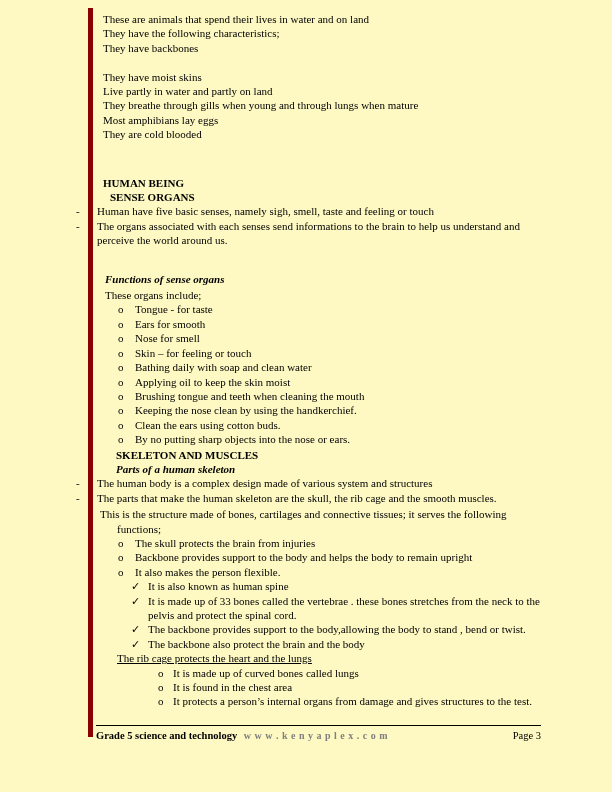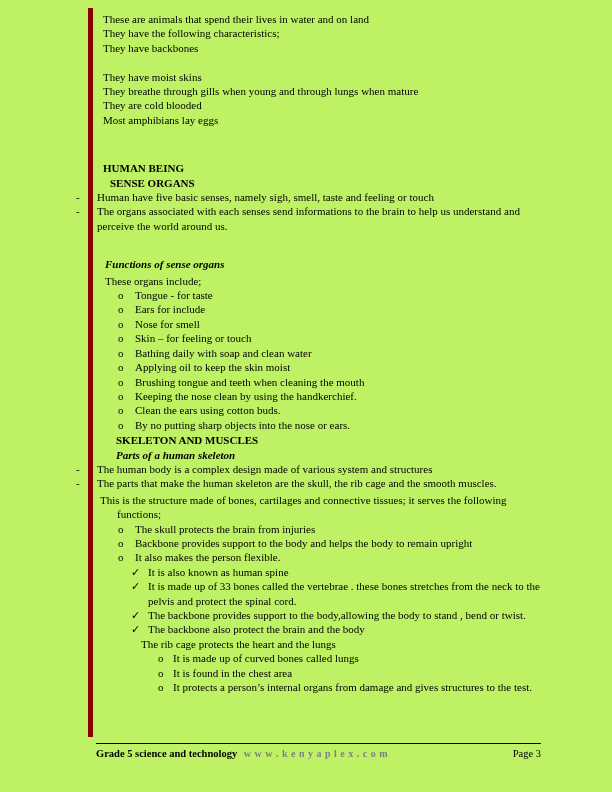--- a/index.html
+++ b/index.html
@@ -7,21 +7,21 @@
   body {
     background:#e9e9e9;
     font-family:"Liberation Serif", serif;
     font-size:11px;
     line-height:14.4px;
     color:#000;
   }
   .page {
     position:relative;
     width:612px; height:792px;
-    background:#bef264;
+    background:#fef9c3;
     overflow:hidden;
   }
   .redbar {
     position:absolute;
     left:88px; top:8px;
     width:5px; height:729px;
     background:#8B0000;
   }
   .content {
     position:absolute;
@@ -46,35 +46,35 @@
 
   .o-list  { margin-left:22px; }
   .o-list .m { width:17px; }
 
   .check-list { margin-left:35px; }
   .check-list .m { width:17px; }
 
   .o-list2 { margin-left:62px; }
   .o-list2 .m { width:15px; }
 
-  .rib-lead { margin-left:45px; }
+  .rib-lead { margin-left:21px;text-decoration:underline; }
 
   .hang { padding-left:17px; text-indent:-17px; margin-left:4px; }
 
   .sp-blank1 { margin-top:14.4px; }
   .sp-big    { margin-top:34px; }
   .sp-med    { margin-top:24px; }
   .sp-sm     { margin-top:8px; }
   .sp-xs     { margin-top:2px; }
   .sp-head   { margin-top:10px; }
   .sp-1      { margin-top:1px; }
 
   .footer {
     position:absolute;
-    left:96px; right:71px; top:743px;
+    left:96px; right:71px; top:725px;
     border-top:1px solid #000;
     padding-top:3px;
     display:flex;
     justify-content:space-between;
     align-items:baseline;
     font-size:10.5px;
   }
   .footer .site {
     color:#7f7f7f;
     font-size:10px;
@@ -91,23 +91,24 @@
 
   <div class="content">
 
     <div class="ind1">
       <div>These are animals that spend their lives in water and on land</div>
       <div>They have the following characteristics;</div>
       <div>They have backbones</div>
     </div>
     <div class="ind1 sp-blank1">
       <div>They have moist skins</div>
+      <div>Live partly in water and partly on land</div>
       <div>They breathe through gills when young and through lungs when mature</div>
+      <div>Most amphibians lay eggs</div>
       <div>They are cold blooded</div>
-      <div>Most amphibians lay eggs</div>
     </div>
 
     <div class="b ind1 sp-big">HUMAN BEING</div>
     <div class="b ind2">SENSE ORGANS</div>
 
     <div class="dash-list">
       <div class="li">
         <span class="m">-</span>
         <span class="t">Human have five basic senses, namely sigh, smell, taste and feeling or touch</span>
       </div>
@@ -120,21 +121,21 @@
     <div class="bi ind3 sp-med">Functions of sense organs</div>
     <div class="ind3 sp-xs">These organs include;</div>
 
     <div class="o-list">
       <div class="li">
         <span class="m">o</span>
         <span class="t">Tongue  - for taste</span>
       </div>
       <div class="li">
         <span class="m">o</span>
-        <span class="t">Ears for include</span>
+        <span class="t">Ears for smooth</span>
       </div>
       <div class="li">
         <span class="m">o</span>
         <span class="t">Nose for smell</span>
       </div>
       <div class="li">
         <span class="m">o</span>
         <span class="t">Skin – for feeling or touch</span>
       </div>
     </div>

